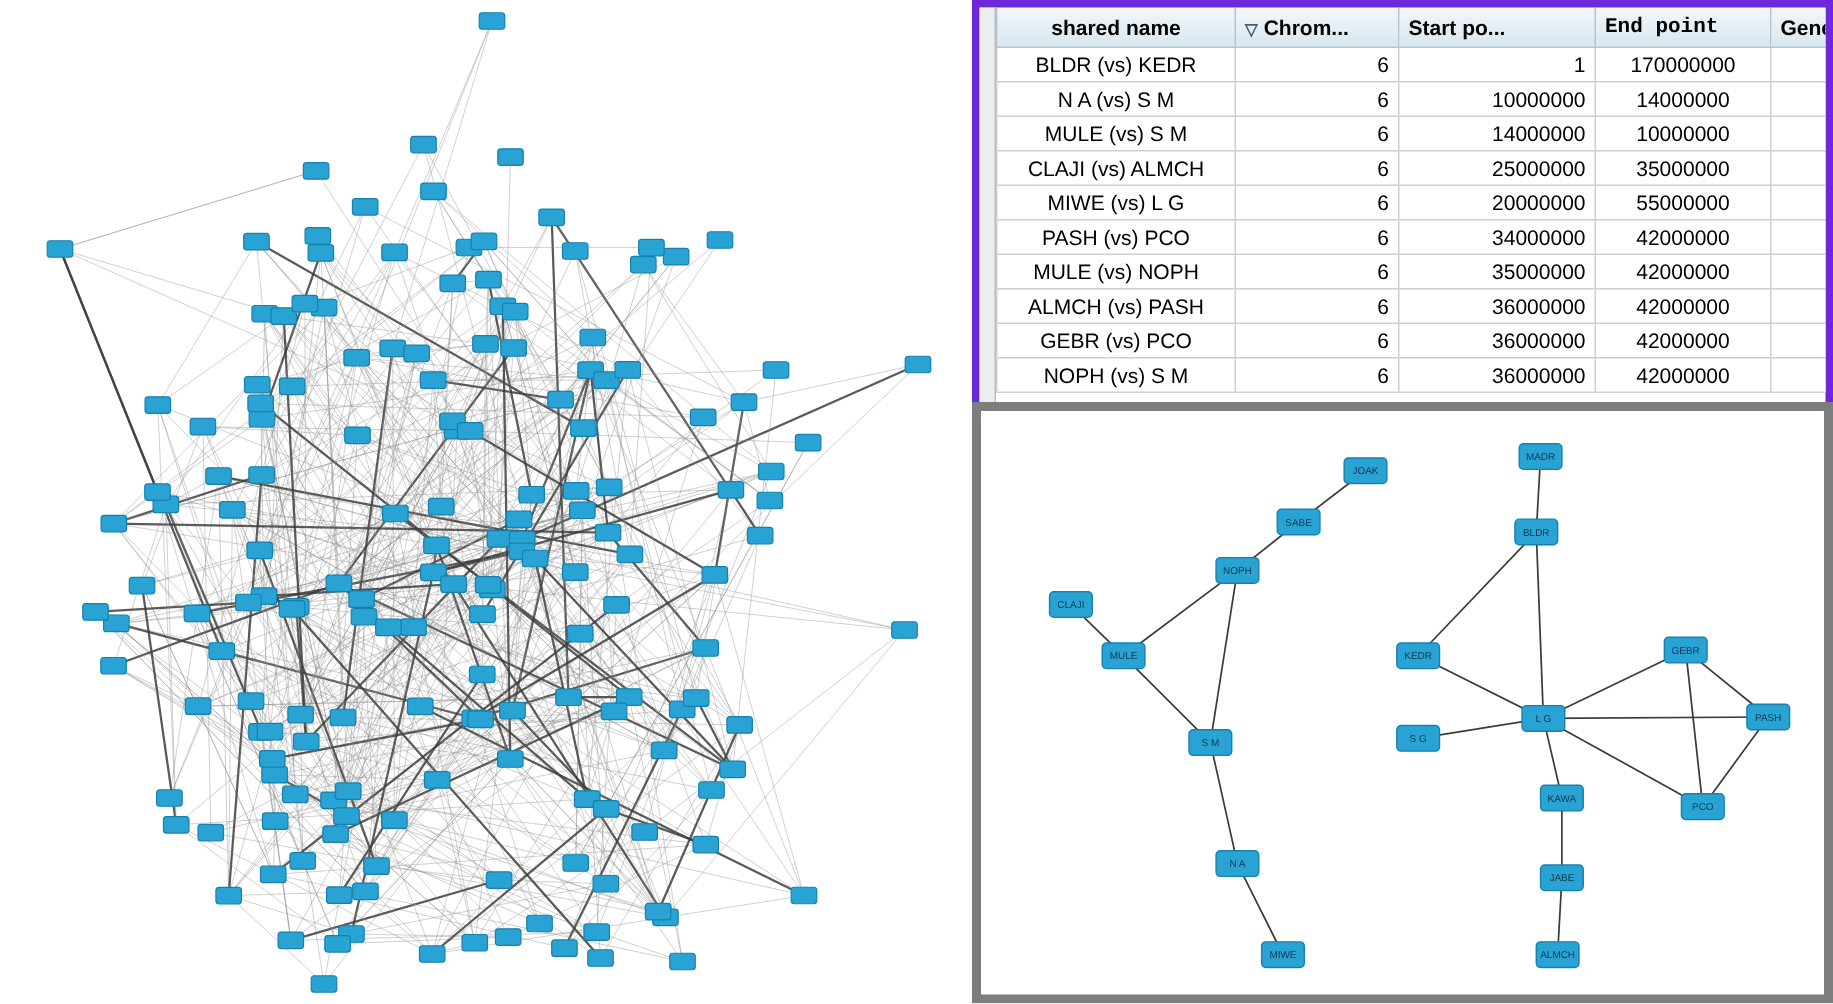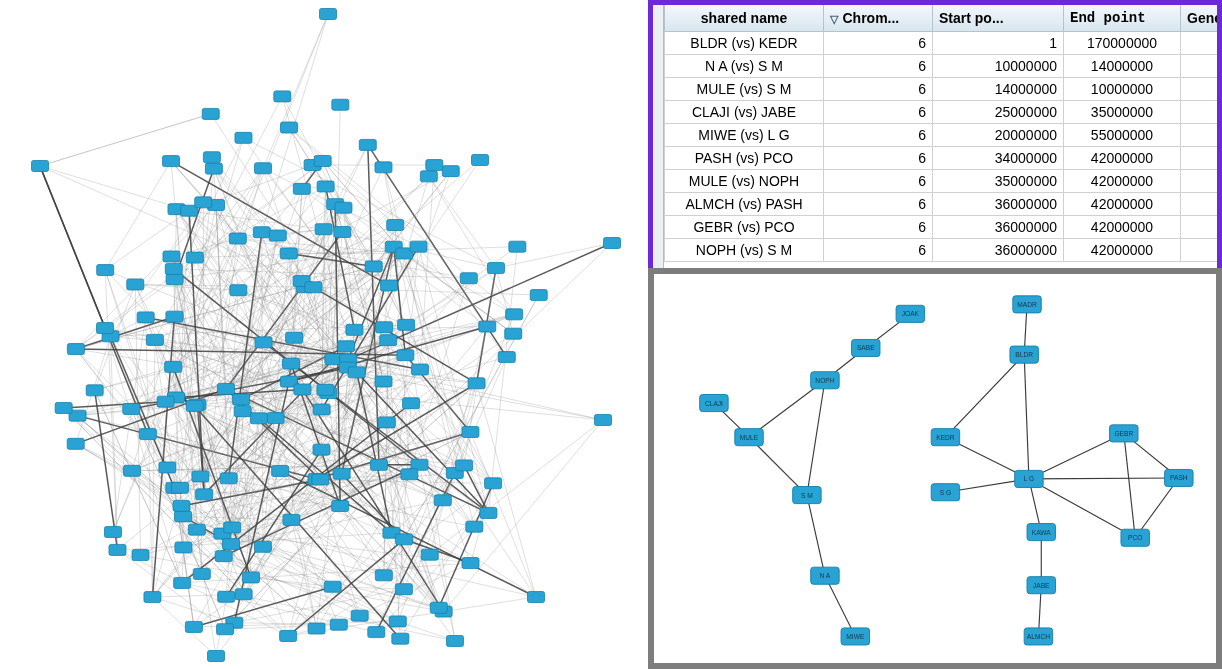--- a/index.html
+++ b/index.html
@@ -1319,21 +1319,21 @@
             <td class="c-gen">6.6</td>
           </tr>
           <tr>
             <td class="c-name">MULE (vs) S M</td>
             <td class="c-chrom">6</td>
             <td class="c-start">14000000</td>
             <td class="c-end">10000000</td>
             <td class="c-gen">7.5</td>
           </tr>
           <tr>
-            <td class="c-name">CLAJI (vs) JABE</td>
+            <td class="c-name">CLAJI (vs) ALMCH</td>
             <td class="c-chrom">6</td>
             <td class="c-start">25000000</td>
             <td class="c-end">35000000</td>
             <td class="c-gen">5.9</td>
           </tr>
           <tr>
             <td class="c-name">MIWE (vs) L G</td>
             <td class="c-chrom">6</td>
             <td class="c-start">20000000</td>
             <td class="c-end">55000000</td>

